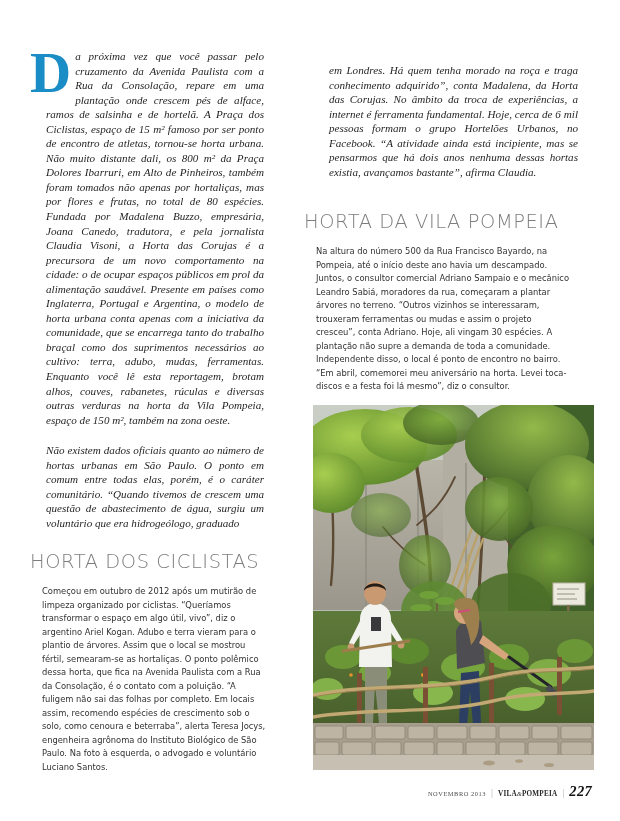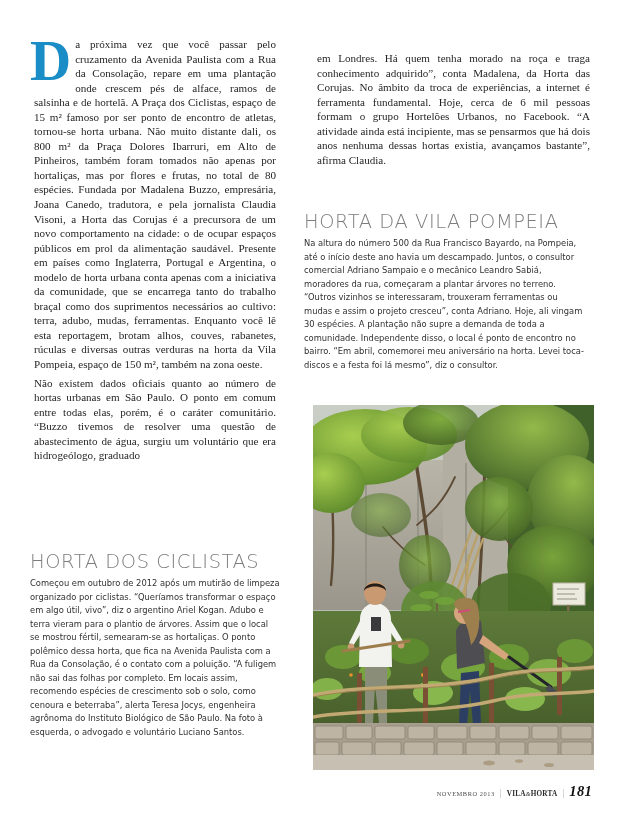--- a/index.html
+++ b/index.html
@@ -32,21 +32,22 @@
 
   
   .serif-body {
     font-family: "Liberation Serif", serif;
     font-size: 11.1px;
     line-height: 14.55px;
     color: #211f1f;
     text-align: justify;
     text-justify: inter-word;
     hyphens: none;
-    margin: 4px;
+    margin: 16px;
+    font-style: italic;
   }
 
   
   .dropcap-wrap {
     position: relative;
   }
   .dropcap {
     float: left;
     font-family: "Liberation Serif", serif;
     font-weight: bold;
@@ -69,21 +70,21 @@
     transform: scaleX(0.99);
     transform-origin: left center;
   }
 
   
   .sans-body {
     font-family: "DejaVu Sans", sans-serif;
     font-size: 8.35px;
     line-height: 13.5px;
     color: #333132;
-    margin: 0;
+    margin: 12px;
     text-align: left;
   }
 
   
   .photo {
     position: absolute;
     left: 313px;
     top: 405px;
     width: 281px;
     height: 365px;
@@ -139,21 +140,21 @@
 </head>
 <body>
 
 <div id="page">
 
   <div class="col-left">
     <div class="dropcap-wrap">
       <span class="dropcap">D</span>
       <p class="serif-body">a próxima vez que você passar pelo cruzamento da Avenida Paulista com a Rua da Consolação, repare em uma plantação onde crescem pés de alface, ramos de salsinha e de hortelã. A Praça dos Ciclistas, espaço de 15 m² famoso por ser ponto de encontro de atletas, tornou-se horta urbana. Não muito distante dali, os 800 m² da Praça Dolores Ibarruri, em Alto de Pinheiros, também foram tomados não apenas por hortaliças, mas por flores e frutas, no total de 80 espécies. Fundada por Madalena Buzzo, empresária, Joana Canedo, tradutora, e pela jornalista Claudia Visoni, a Horta das Corujas é a precursora de um novo comportamento na cidade: o de ocupar espaços públicos em prol da alimentação saudável. Presente em países como Inglaterra, Portugal e Argentina, o modelo de horta urbana conta apenas com a iniciativa da comunidade, que se encarrega tanto do trabalho braçal como dos suprimentos necessários ao cultivo: terra, adubo, mudas, ferramentas. Enquanto você lê esta reportagem, brotam alhos, couves, rabanetes, rúculas e diversas outras verduras na horta da Vila Pompeia, espaço de 150 m², também na zona oeste.</p>
     </div>
-    <p class="serif-body">Não existem dados oficiais quanto ao número de hortas urbanas em São Paulo. O ponto em comum entre todas elas, porém, é o caráter comunitário. “Buzzo tivemos de resolver uma questão de abastecimento de água, surgiu um voluntário que era hidrogeólogo, graduado</p>
+    <p class="serif-body">Não existem dados oficiais quanto ao número de hortas urbanas em São Paulo. O ponto em comum entre todas elas, porém, é o caráter comunitário. “Quando tivemos de crescem uma questão de abastecimento de água, surgiu um voluntário que era hidrogeólogo, graduado</p>
   </div>
 
   <div style="position:absolute; left:30px; top:550px; width:250px;">
     <h2 class="sec-head">HORTA DOS CICLISTAS</h2>
     <p class="sans-body">Começou em outubro de 2012 após um mutirão de limpeza organizado por ciclistas. “Queríamos transformar o espaço em algo útil, vivo”, diz o argentino Ariel Kogan. Adubo e terra vieram para o plantio de árvores. Assim que o local se mostrou fértil, semearam-se as hortaliças. O ponto polêmico dessa horta, que fica na Avenida Paulista com a Rua da Consolação, é o contato com a poluição. “A fuligem não sai das folhas por completo. Em locais assim, recomendo espécies de crescimento sob o solo, como cenoura e beterraba”, alerta Teresa Jocys, engenheira agrônoma do Instituto Biológico de São Paulo. Na foto à esquerda, o advogado e voluntário Luciano Santos.</p>
   </div>
 
   <div class="col-right">
     <p class="serif-body">em Londres. Há quem tenha morado na roça e traga conhecimento adquirido”, conta Madalena, da Horta das Corujas. No âmbito da troca de experiências, a internet é ferramenta fundamental. Hoje, cerca de 6 mil pessoas formam o grupo Hortelões Urbanos, no Facebook. “A atividade ainda está incipiente, mas se pensarmos que há dois anos nenhuma dessas hortas existia, avançamos bastante”, afirma Claudia.</p>
   </div>
@@ -365,18 +366,18 @@
         <ellipse cx="176" cy="358" rx="6" ry="2.4"></ellipse>
         <ellipse cx="206" cy="356" rx="4" ry="1.8"></ellipse>
         <ellipse cx="236" cy="360" rx="5" ry="2"></ellipse>
       </g>
     </svg>
   </div>
 
   <div class="footer">
     <span class="f-date">NOVEMBRO 2013</span>
     <span class="f-sep">|</span>
-    <span class="f-brand"><span>VILA</span><span class="amp">&amp;</span><span>HORTA</span></span>
+    <span class="f-brand"><span>VILA</span><span class="amp">&amp;</span><span>POMPEIA</span></span>
     <span class="f-sep">|</span>
-    <span class="f-page">181</span>
+    <span class="f-page">227</span>
   </div>
 
 </div>
 
 </body></html>

